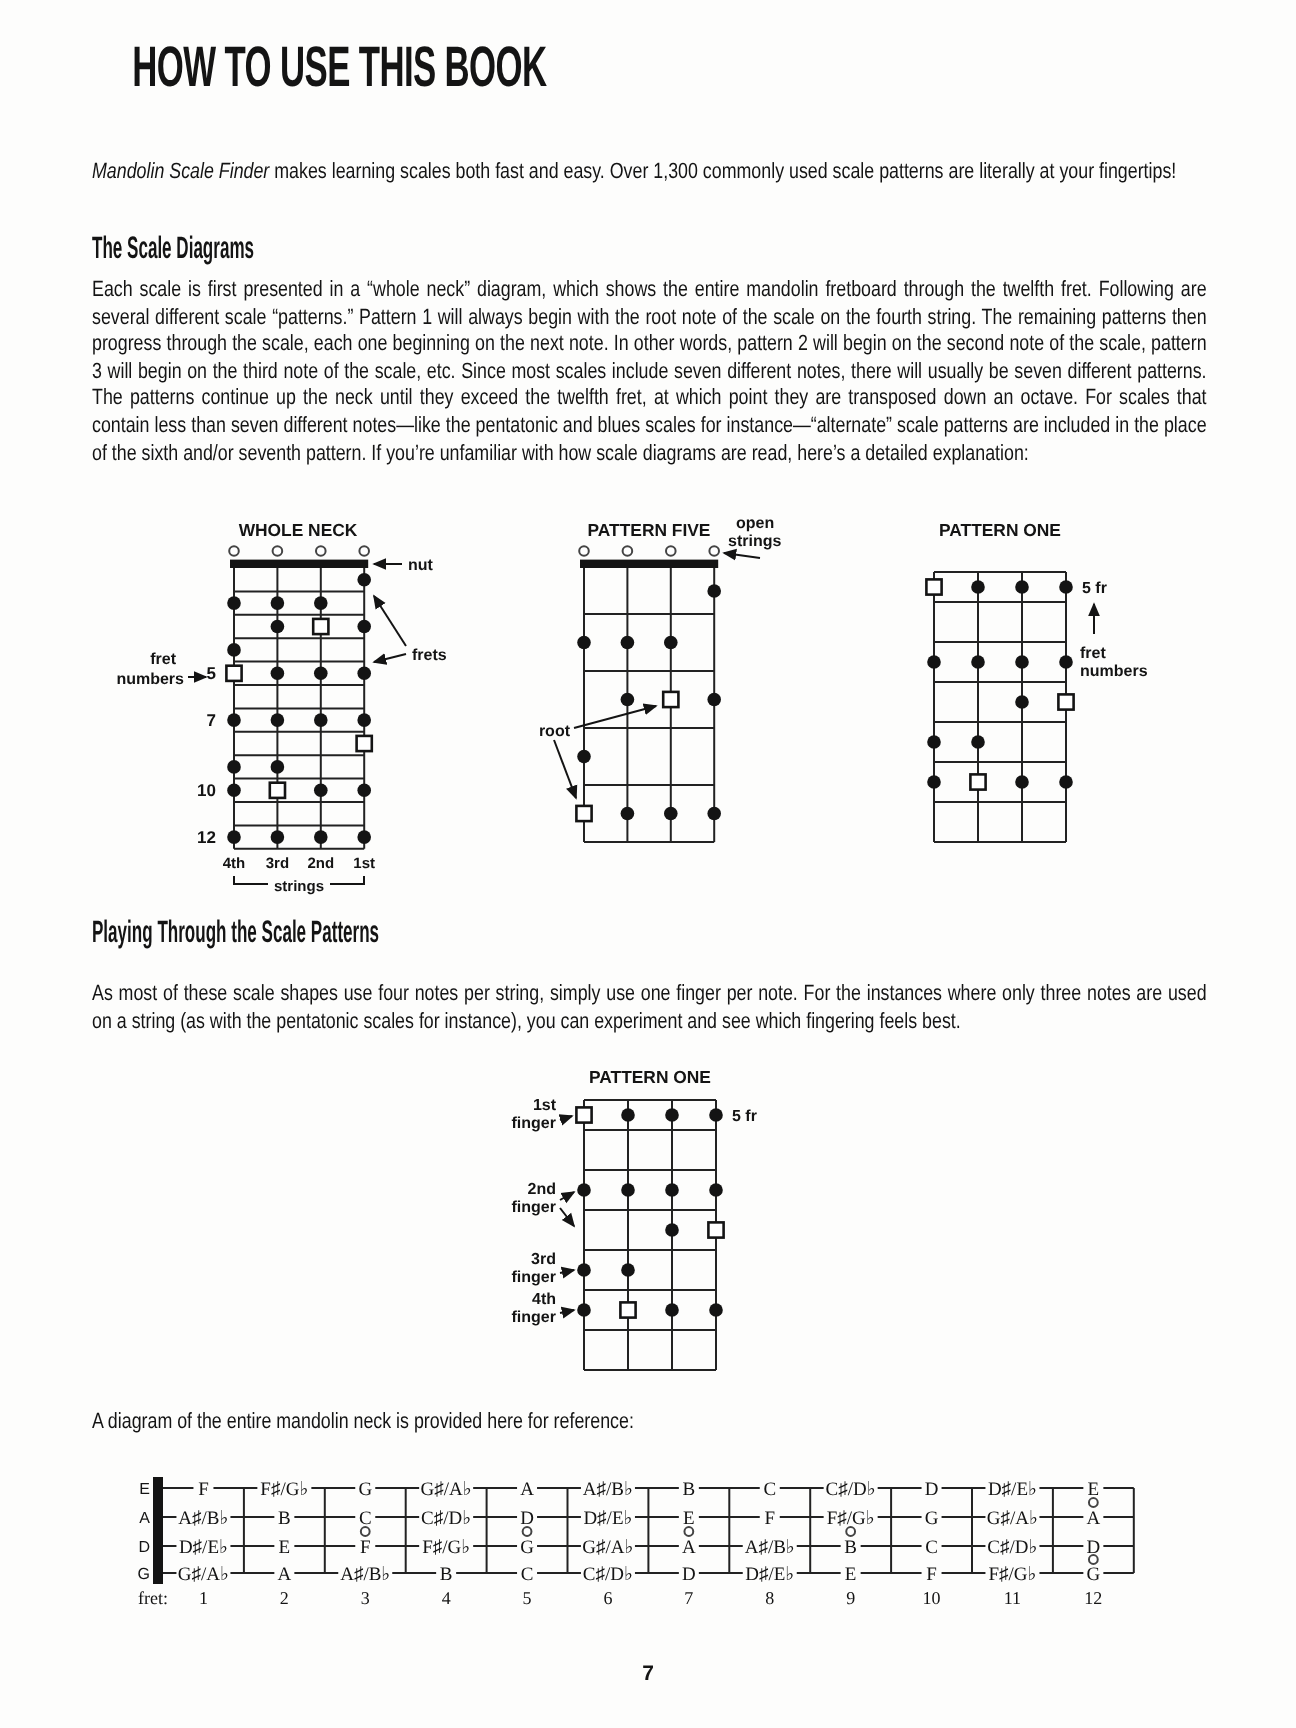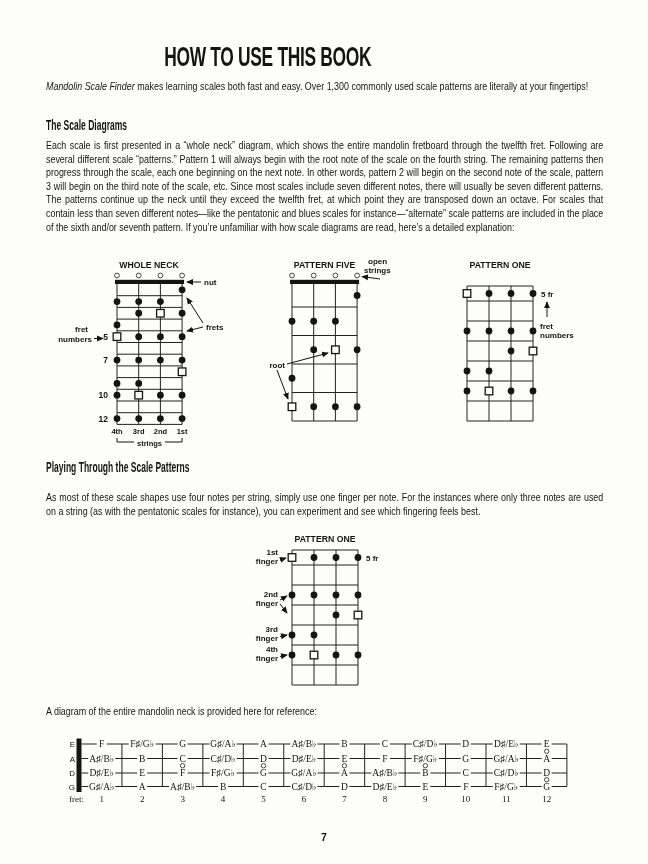--- a/index.html
+++ b/index.html
@@ -1,18 +1,18 @@
 <!DOCTYPE html>
 <html><head>
 <meta charset="utf-8">
 <style>
   html,body{margin:0;padding:0;background:#e8e8e8;}
   .page{position:relative;width:648px;height:864px;background:#fdfdfc;color:#141414;
         font-family:"Liberation Sans",sans-serif;overflow:hidden;margin:0 auto;}
-  .title-wrap{position:absolute;top:40px;left:0;width:536px;text-align:center;}
+  .title-wrap{position:absolute;top:18px;left:0;width:536px;}
   .title{display:inline-block;font-size:28.5px;font-weight:bold;letter-spacing:-0.5px;
          transform:scaleX(0.61);transform-origin:50% 0;white-space:nowrap;}
   .h2{position:absolute;left:46px;font-size:15.5px;font-weight:bold;margin:0;
       transform:scaleX(0.55);transform-origin:0 0;white-space:nowrap;}
   .bodytext{position:absolute;left:46px;width:688px;font-size:11px;line-height:13.6px;margin:0;
             transform:scaleX(0.81);transform-origin:0 0;text-align:justify;}
   .caption{text-align:left;}
   .pagenum{position:absolute;top:831px;left:0;width:648px;text-align:center;
            font-size:10.5px;font-weight:bold;}
   svg.dg{position:absolute;}

